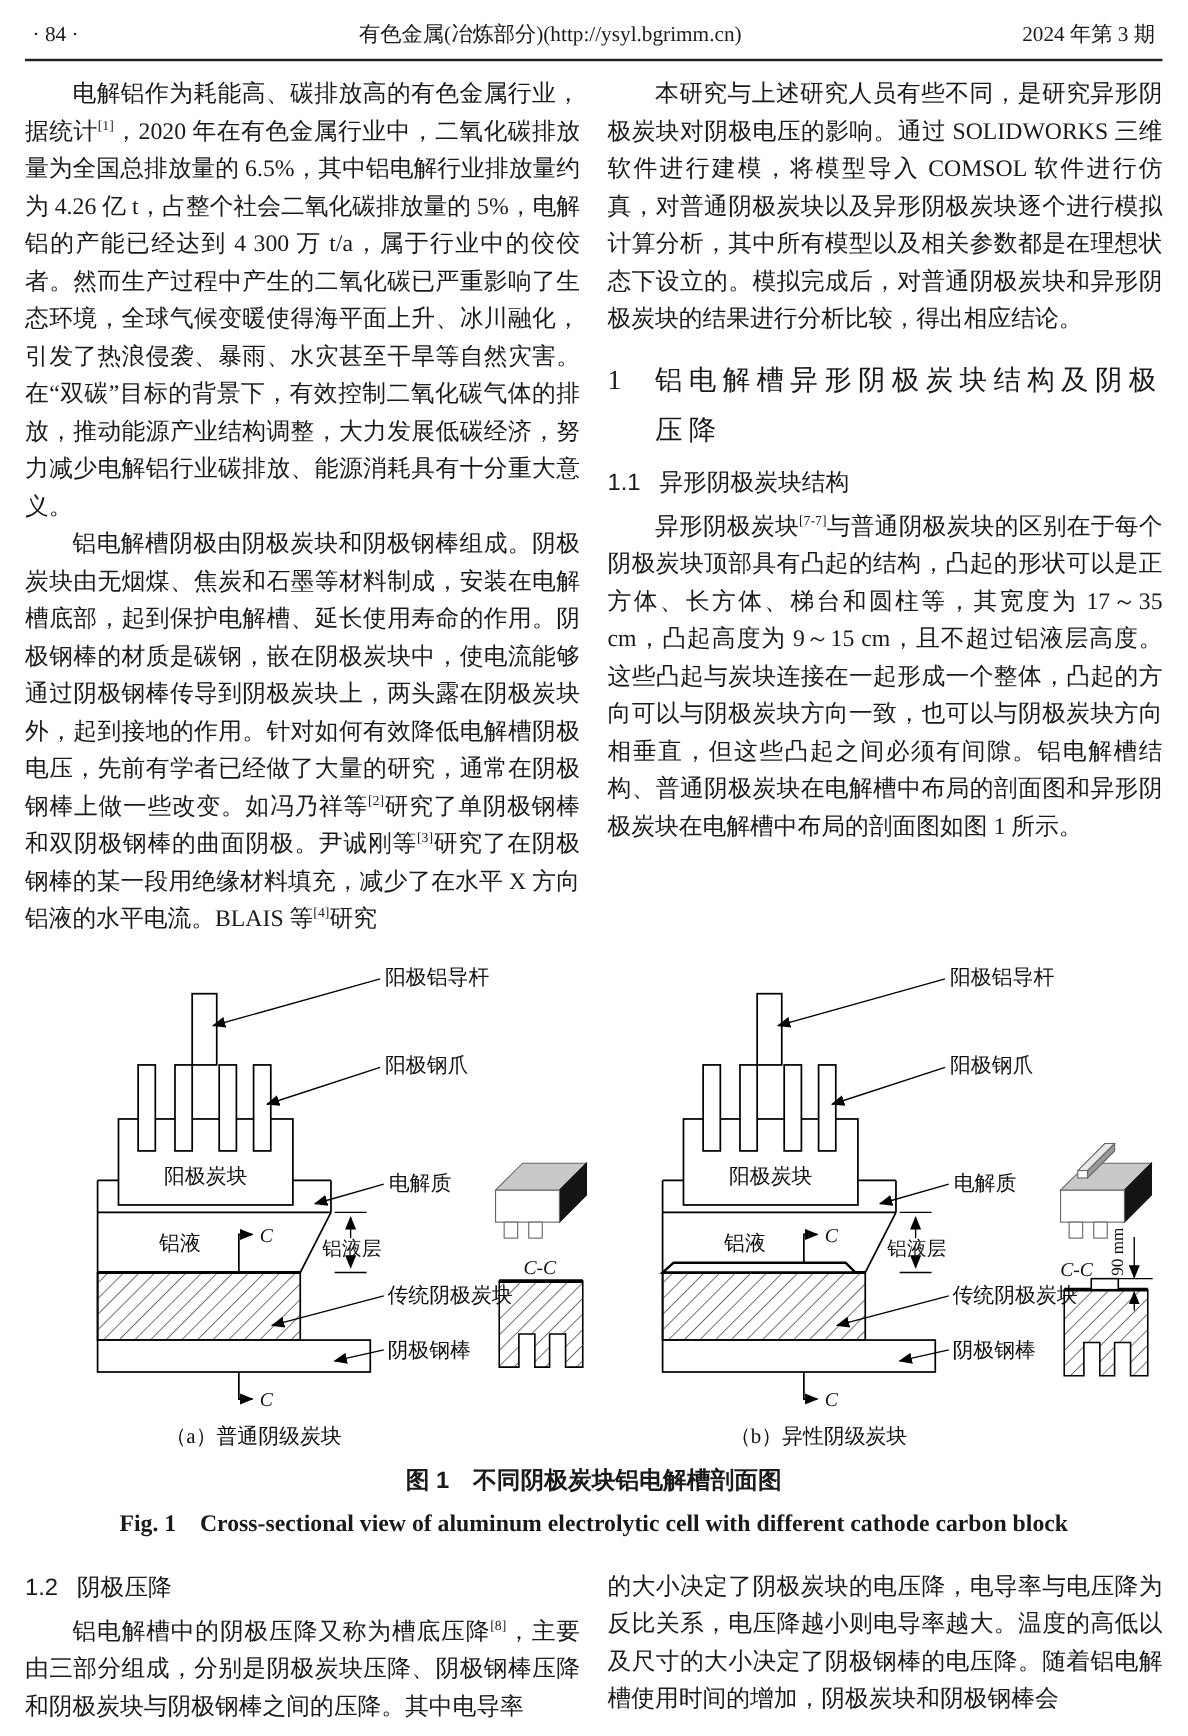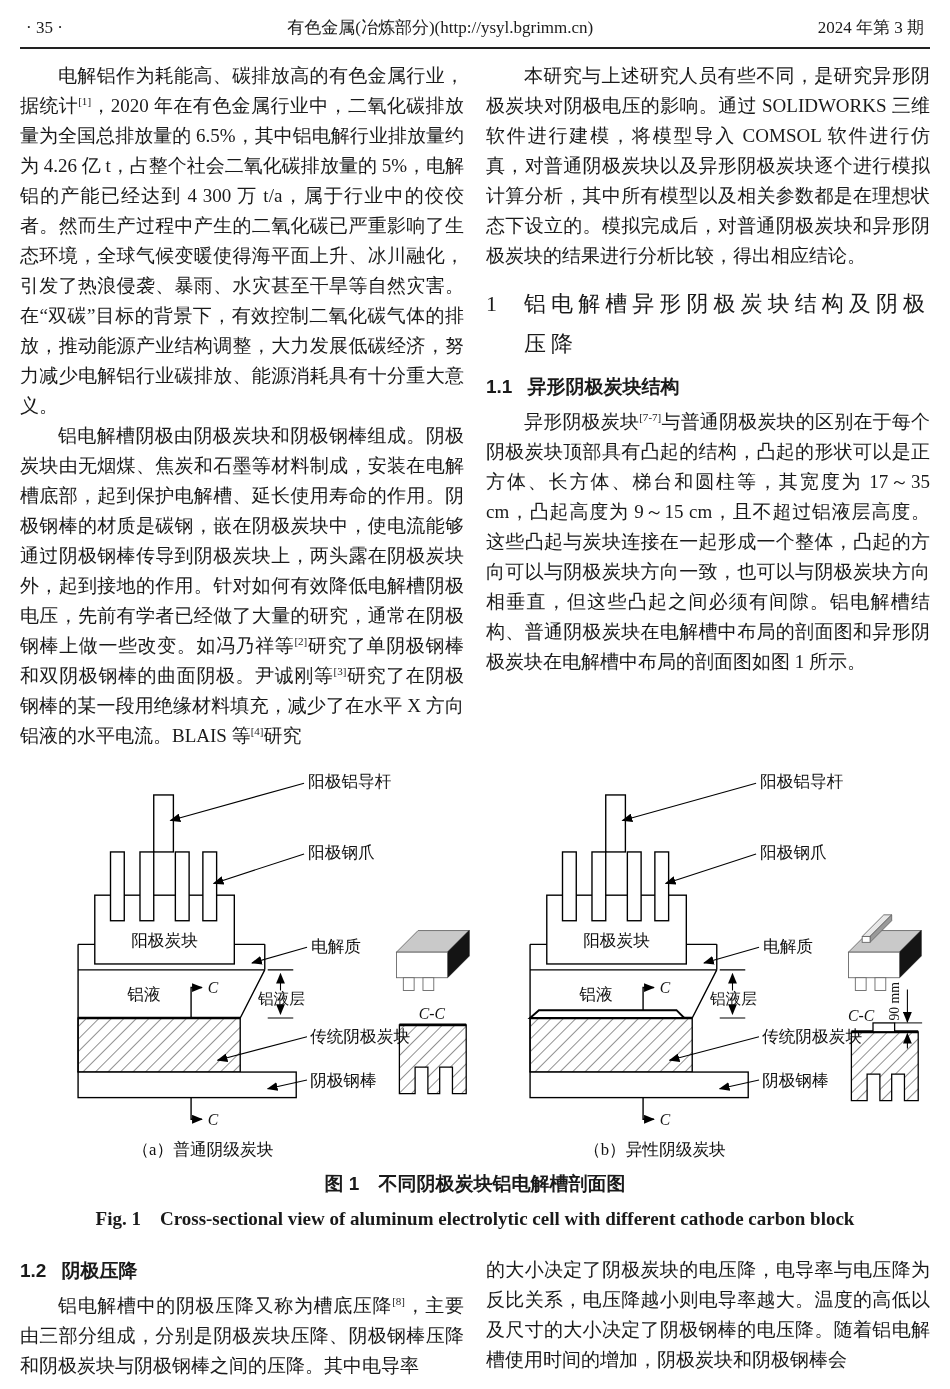--- a/index.html
+++ b/index.html
@@ -17,21 +17,21 @@
   .columns { display:flex; gap:22px; }
   .col { width:444px; font-size:19px; line-height:30px; text-align:justify; }
   .para { margin:0; }
   .para.indent { text-indent:2em; }
   sup { font-size:0.58em; line-height:0; vertical-align:super; }
   .h1 { display:flex; font-size:22px; line-height:40px; margin:13px 0 9px; font-weight:400; }
   .h1-num { flex:0 0 38px; }
   .h1-title { letter-spacing:5px; }
   .h2 {
     display:flex; gap:15px; font-family:"Liberation Sans","DejaVu Sans",sans-serif;
-    font-weight:bold; font-size:19px; line-height:28px; margin:9px 0 6px;
+    font-weight:normal; font-size:19px; line-height:28px; margin:9px 0 6px;
   }
   .figure { margin-top:12px; }
   .fig-row { display:flex; justify-content:flex-end; }
   .fig-row svg { width:452px; height:398px; }
   svg text { font-family:"Liberation Serif","DejaVu Serif",serif; font-size:17px; fill:#111; }
   svg text.it { font-style:italic; font-size:16px; }
   svg text.small { font-size:16px; }
   svg text.dim { font-size:14px; }
   .cap-zh {
     text-align:center; font-family:"Liberation Sans","DejaVu Sans",sans-serif;
@@ -39,21 +39,21 @@
   }
   .cap-en { text-align:center; font-weight:bold; font-size:19px; margin-top:9px; }
   .columns.bottom { margin-top:16px;align-items:center; }
 </style>
 </head>
 <body>
 
 <div class="page">
 
   <header>
-    <span>· 35 ·</span>
+    <span>· 84 ·</span>
     <span>有色金属(冶炼部分)(http://ysyl.bgrimm.cn)</span>
     <span>2024 年第 3 期</span>
   </header>
   <div class="header-rule"></div>
 
   <div class="columns">
     <div class="col">
         <p class="para indent"><span>电解铝作为耗能高、碳排放高的有色金属行业，据统计</span><sup>[1]</sup><span>，2020 年在有色金属行业中，二氧化碳排放量为全国总排放量的 6.5%，其中铝电解行业排放量约为 4.26 亿 t，占整个社会二氧化碳排放量的 5%，电解铝的产能已经达到 4 300 万 t/a，属于行业中的佼佼者。然而生产过程中产生的二氧化碳已严重影响了生态环境，全球气候变暖使得海平面上升、冰川融化，引发了热浪侵袭、暴雨、水灾甚至干旱等自然灾害。在“双碳”目标的背景下，有效控制二氧化碳气体的排放，推动能源产业结构调整，大力发展低碳经济，努力减少电解铝行业碳排放、能源消耗具有十分重大意义。</span></p>
         <p class="para indent"><span>铝电解槽阴极由阴极炭块和阴极钢棒组成。阴极炭块由无烟煤、焦炭和石墨等材料制成，安装在电解槽底部，起到保护电解槽、延长使用寿命的作用。阴极钢棒的材质是碳钢，嵌在阴极炭块中，使电流能够通过阴极钢棒传导到阴极炭块上，两头露在阴极炭块外，起到接地的作用。针对如何有效降低电解槽阴极电压，先前有学者已经做了大量的研究，通常在阴极钢棒上做一些改变。如冯乃祥等</span><sup>[2]</sup><span>研究了单阴极钢棒和双阴极钢棒的曲面阴极。尹诚刚等</span><sup>[3]</sup><span>研究了在阴极钢棒的某一段用绝缘材料填充，减少了在水平 X 方向铝液的水平电流。BLAIS 等</span><sup>[4]</sup><span>研究</span></p>
       </div>

